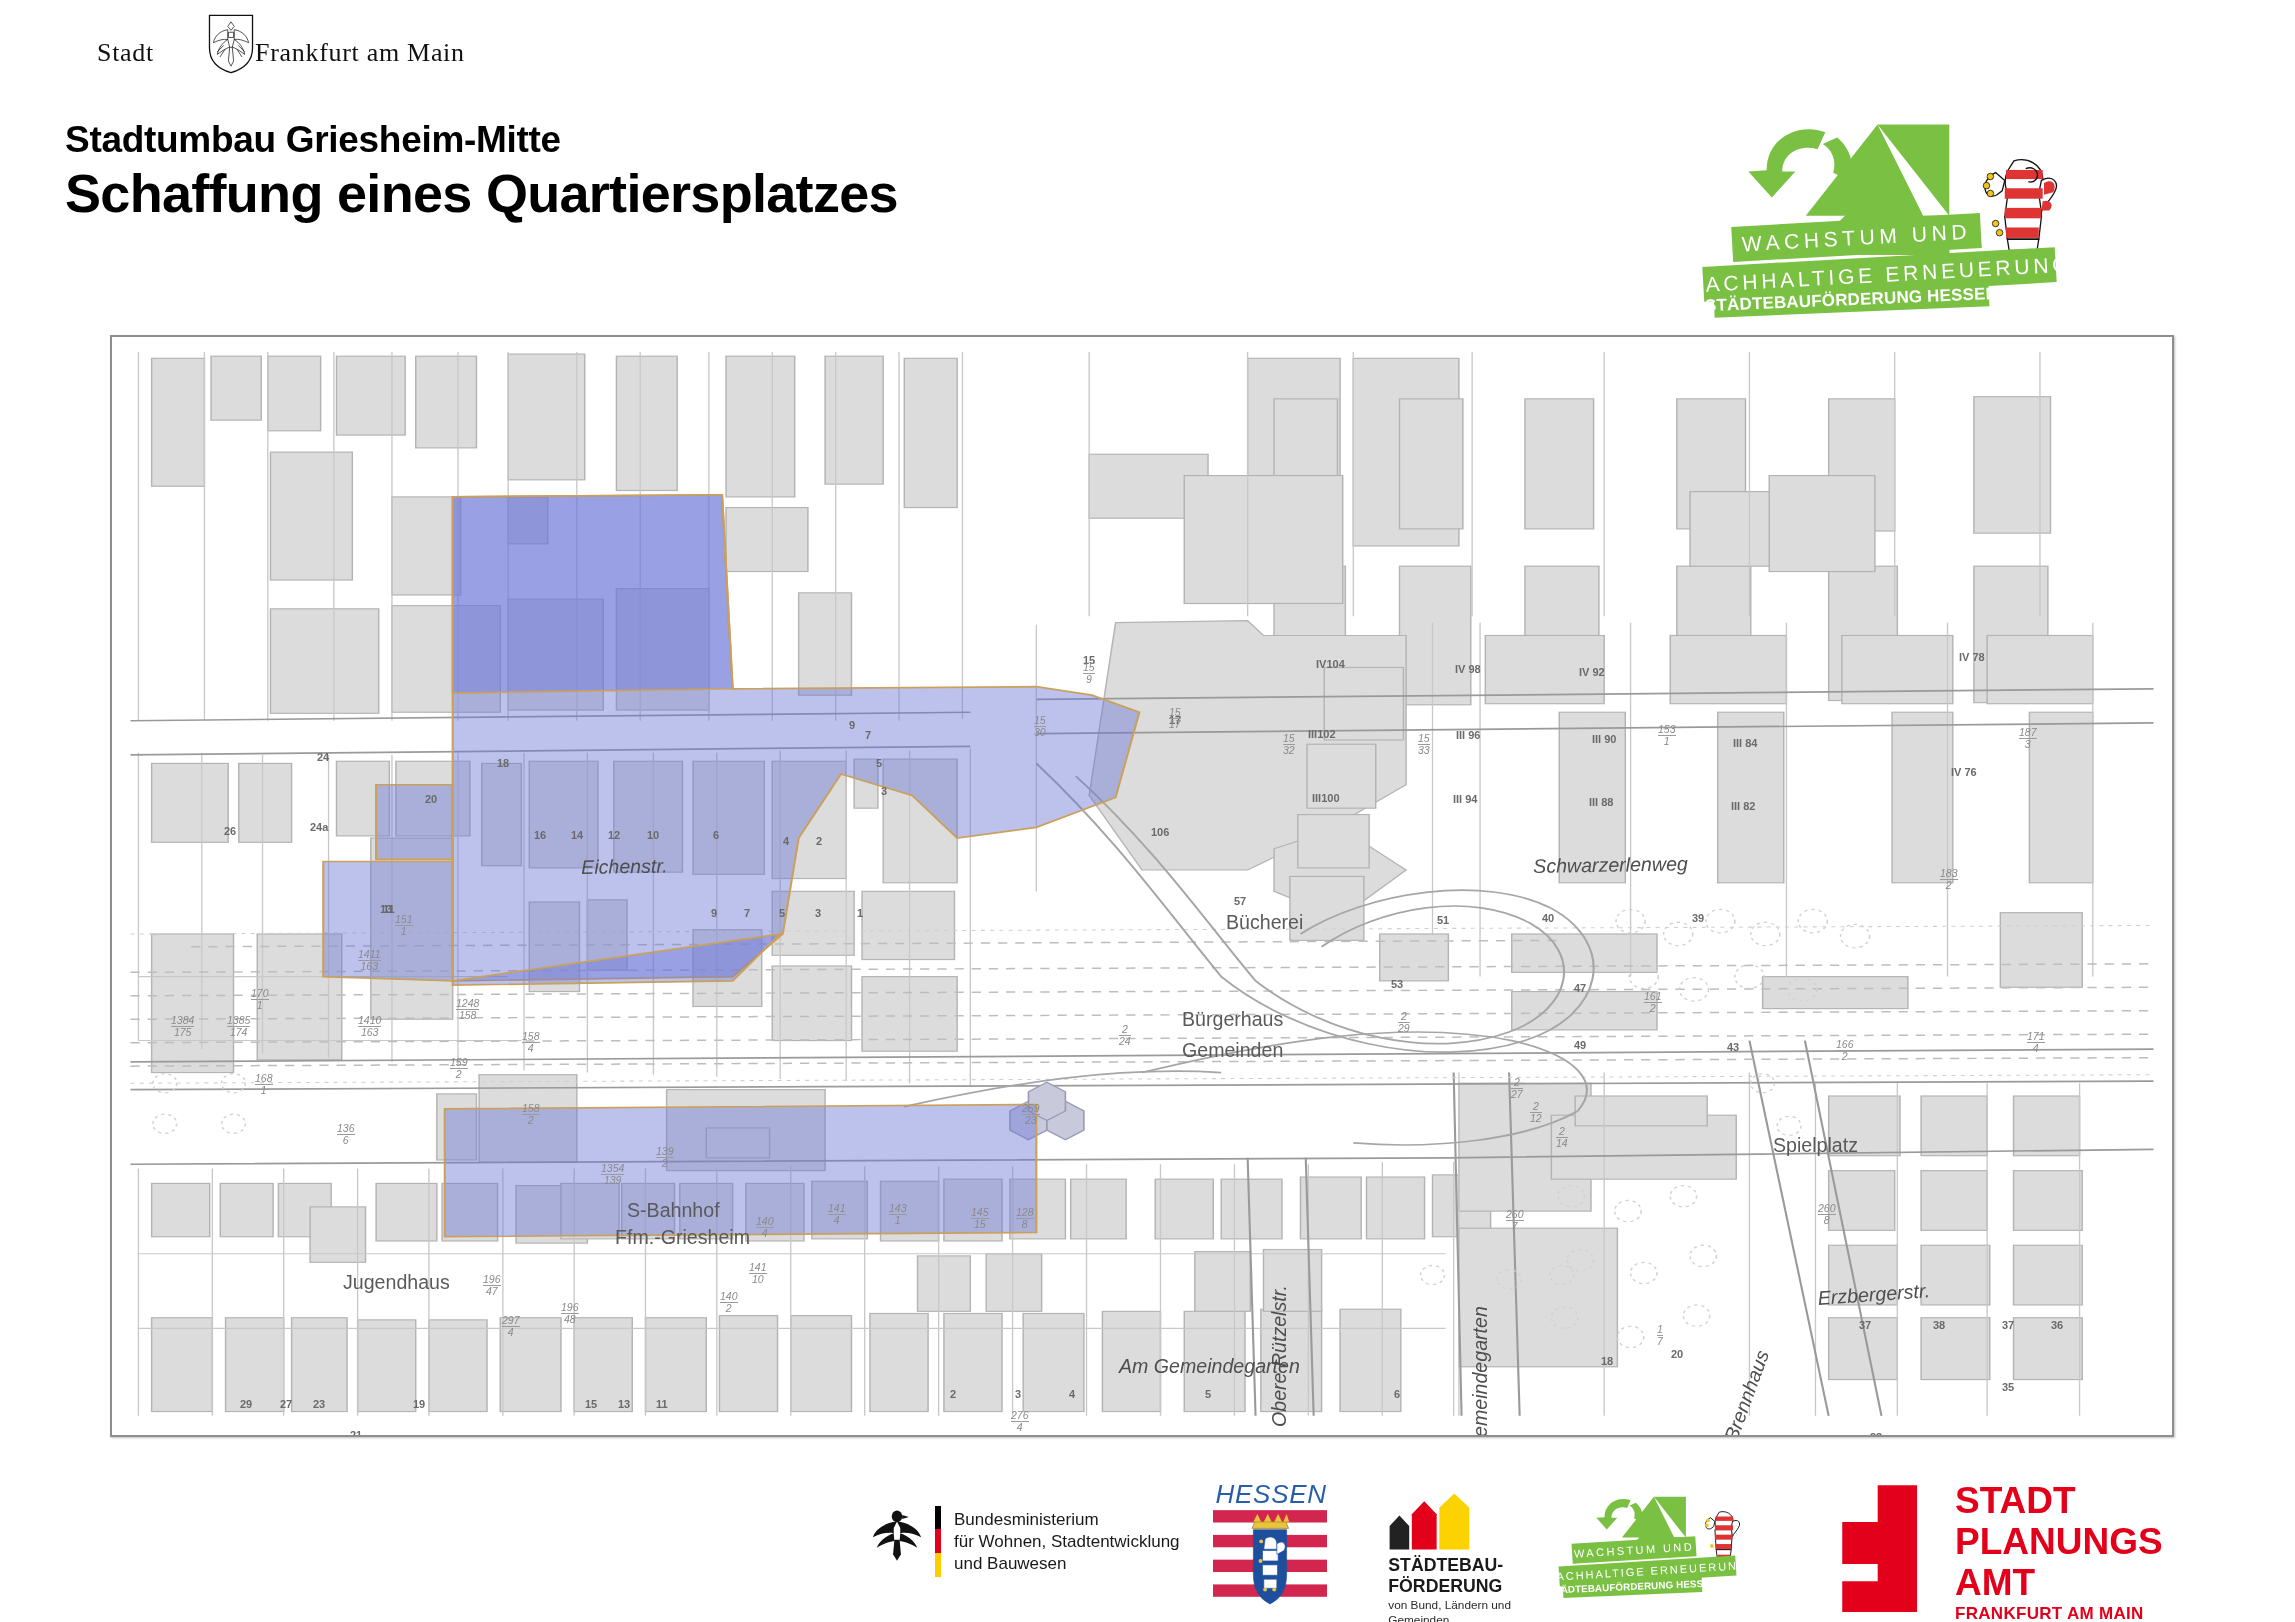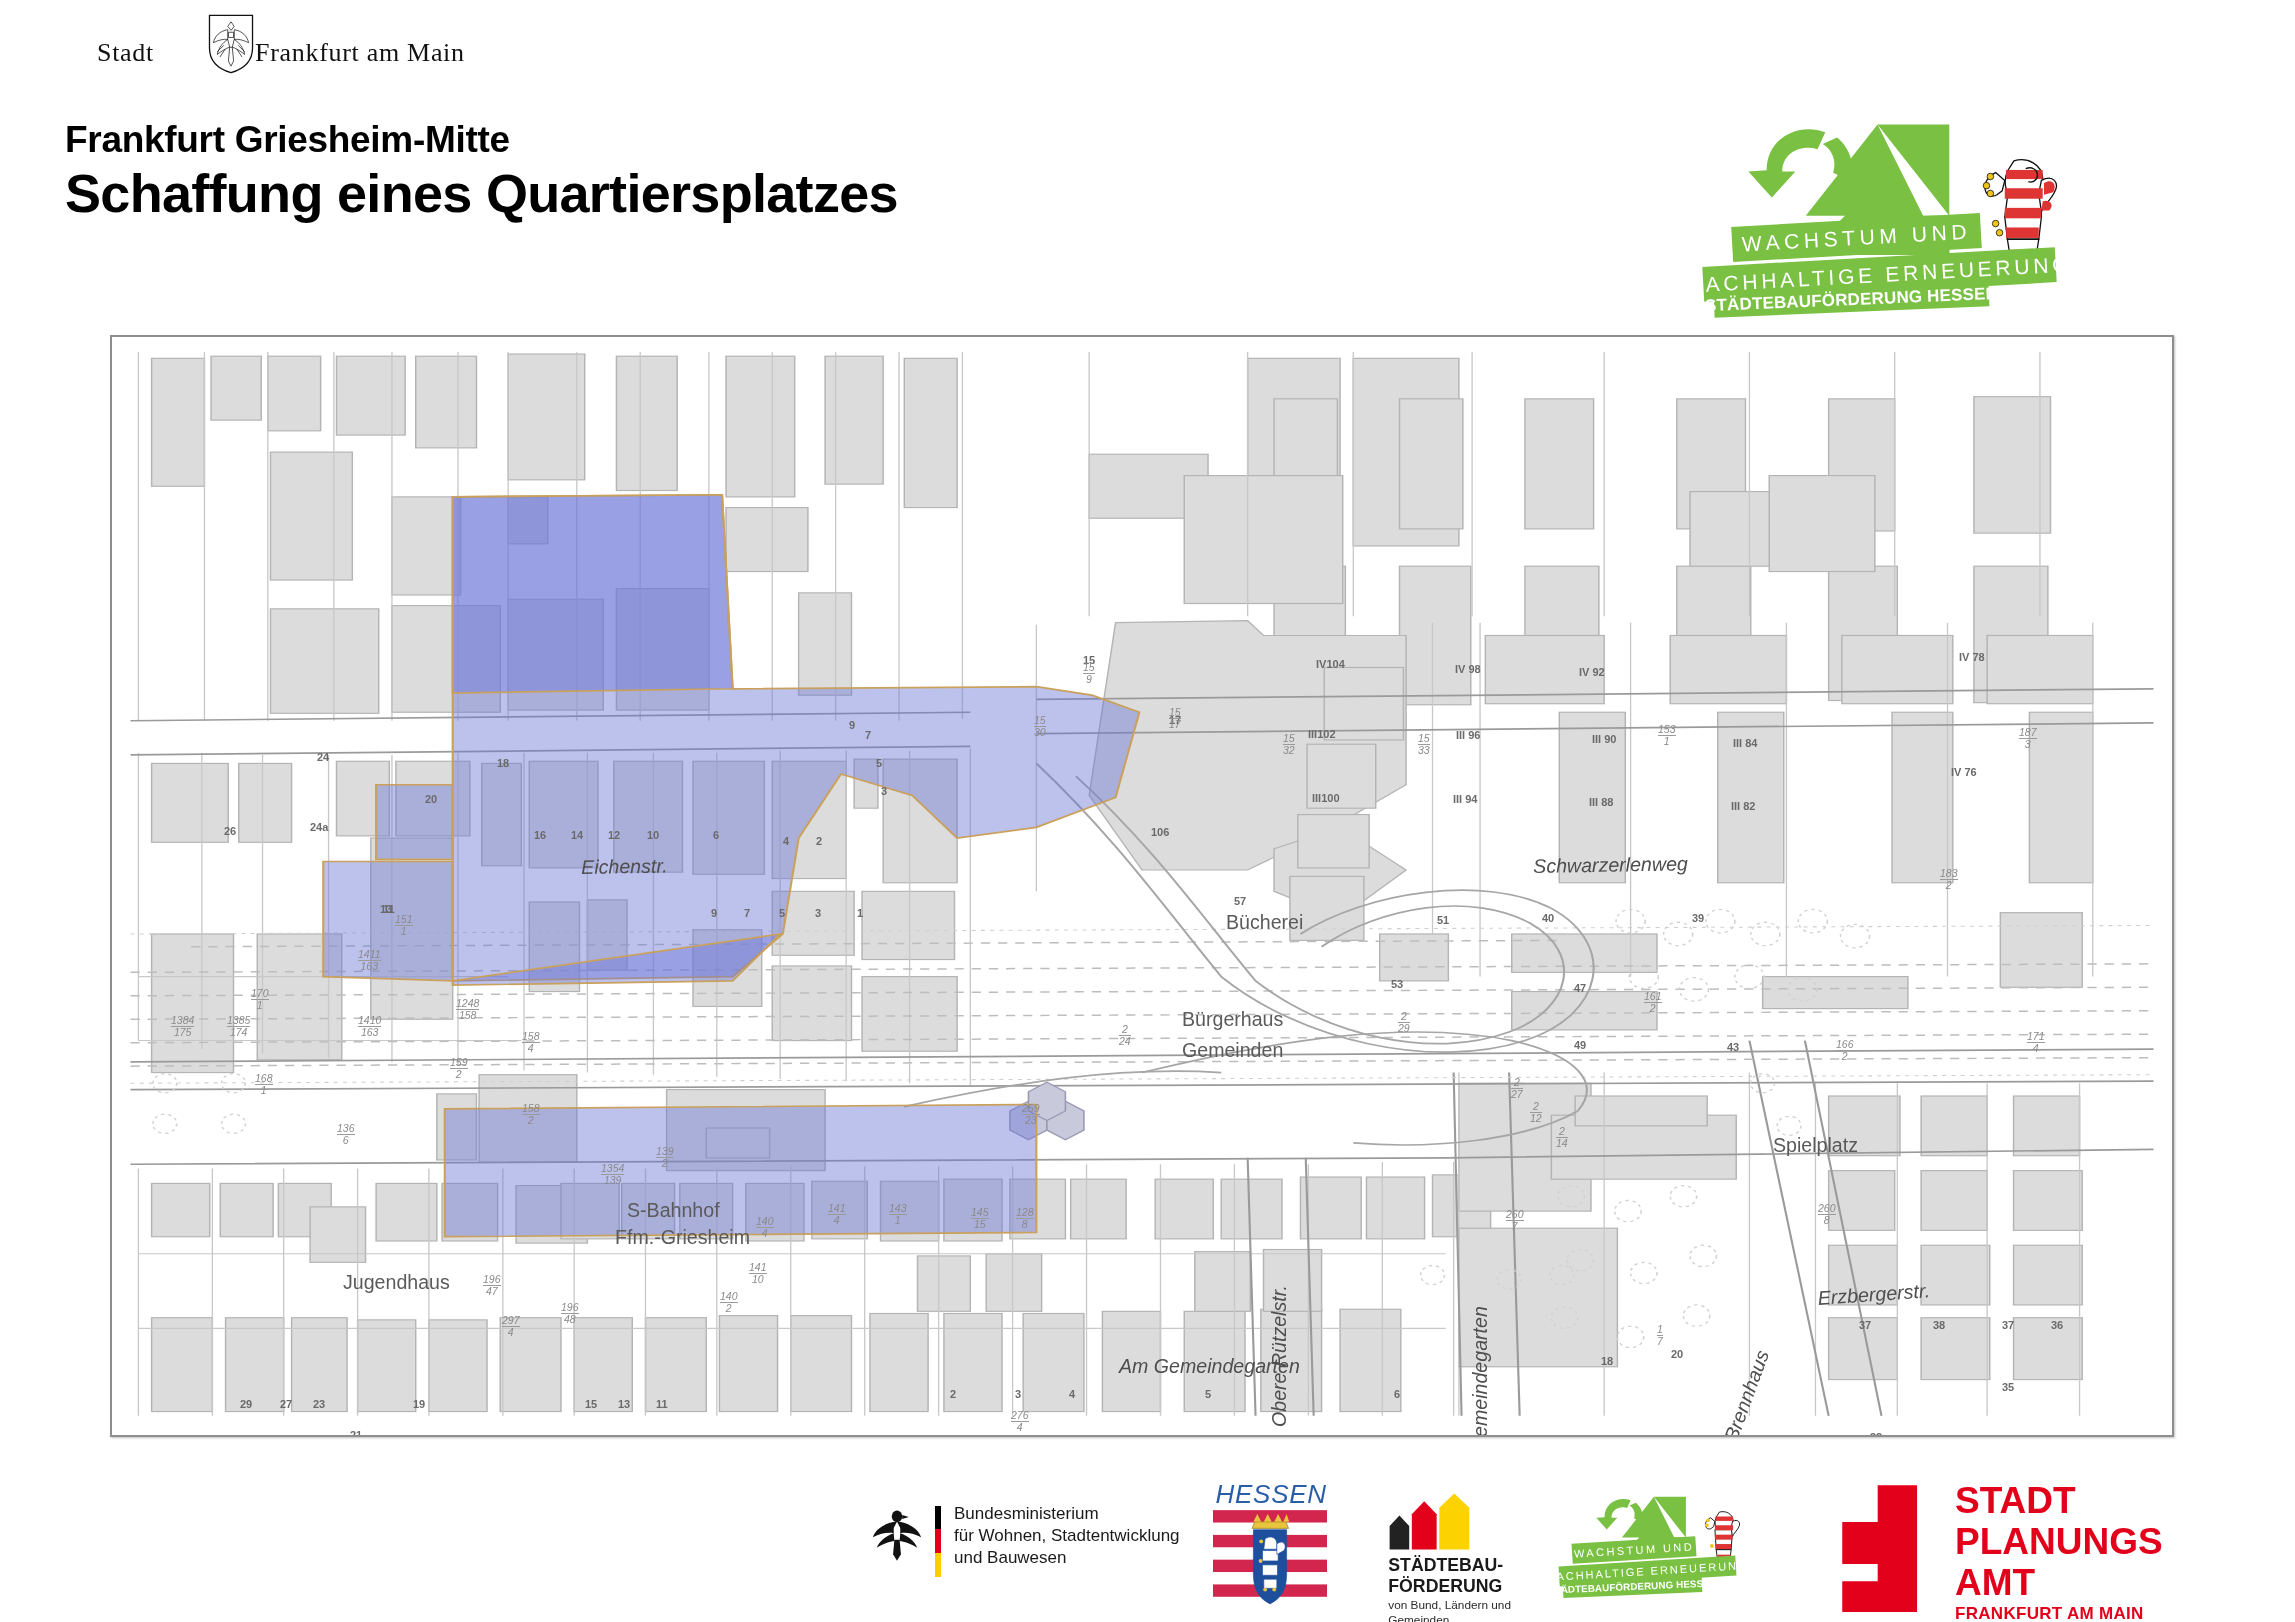--- a/index.html
+++ b/index.html
@@ -38,21 +38,21 @@
   .map-label{position:absolute;color:#5d5d5d;white-space:nowrap;}
   .street{font-style:italic;font-size:19.6px;color:#4e4e4e;}
   .poi{font-size:19.6px;color:#5a5a5a;}
   .hn{font-size:11px;color:#6a6a6a;font-weight:bold;}
   .frac{font-size:10.5px;color:#8a8a8a;font-style:italic;text-align:center;line-height:1.0;}
   .frac i{display:block;font-style:italic;border-bottom:0.7px solid #9a9a9a;}
 
   
   #footer{position:absolute;left:0;top:1472px;width:2295px;height:150px;}
   .f-logo{position:absolute;}
-  .bmwsb-txt{font-family:"Liberation Sans",sans-serif;font-size:17px;line-height:22px;color:#1a1a1a;}
+  .bmwsb-txt{font-family:"Liberation Sans",sans-serif;font-size:17px;line-height:22px;color:#1a1a1a;margin-top:6px;}
   .hessen-word{font-family:"Liberation Sans",sans-serif;font-size:26px;color:#2a5da8;letter-spacing:0.7px;}
   .stf-txt{font-family:"Liberation Sans",sans-serif;font-weight:bold;font-size:17.7px;line-height:21px;color:#1a1a1a;}
   .stf-sub{font-family:"Liberation Sans",sans-serif;font-size:11.8px;line-height:15.7px;color:#2a2a2a;font-weight:normal;}
   .spa-txt{font-family:"Liberation Sans",sans-serif;font-weight:bold;color:#e2001a;}
 </style>
 </head>
 <body>
 
 <div id="header">
 
@@ -67,21 +67,21 @@
         <path d="M30 39 C22 44 16 52 14 62 C22 56 28 52 33 51 Z"></path>
         <path d="M40 39 C48 44 54 52 56 62 C48 56 42 52 37 51 Z"></path>
         <path d="M33 51 L31 72 L35 80 L39 72 L37 51 Z"></path>
         <path d="M24 48 L14 58 M46 48 L56 58 M26 54 L18 66 M44 54 L52 66"></path>
         <path d="M31 28 h8 v8 h-8 Z"></path>
       </g>
     </svg>
     <span class="cl-text cl-rest">Frankfurt am Main</span>
   </div>
 
-  <div class="h-sub">Frankfurt Griesheim-Mitte</div>
+  <div class="h-sub">Stadtumbau Griesheim-Mitte</div>
   <div class="h-title">Schaffung eines Quartiersplatzes</div>
 
   <div class="wune" style="left:1727px;top:118px;width:406px;height:183px;">
     <svg style="position:absolute;left:0;top:0;width:288px;height:137px;" viewBox="0 0 440 210">
       <path d="M60 80 C60 30 110 6 150 22 L138 48 C112 40 84 54 84 82 L104 82 L68 122 L32 82 Z" fill="#7ac143"></path>
       <path d="M168 30 L168 30 C188 46 196 72 188 96 L162 84 C168 66 160 48 146 40 Z" fill="#7ac143"></path>
       <path d="M230 10 L120 150 L180 150 L120 210 L340 210 L340 150 L300 150 Z" fill="#7ac143"></path>
       <path d="M230 10 L340 150 L300 150 L340 210 L340 10 Z" fill="#7ac143"></path>
     </svg>
     <svg style="position:absolute;left:249px;top:36px;width:85px;height:128px;" viewBox="0 0 130 195">

